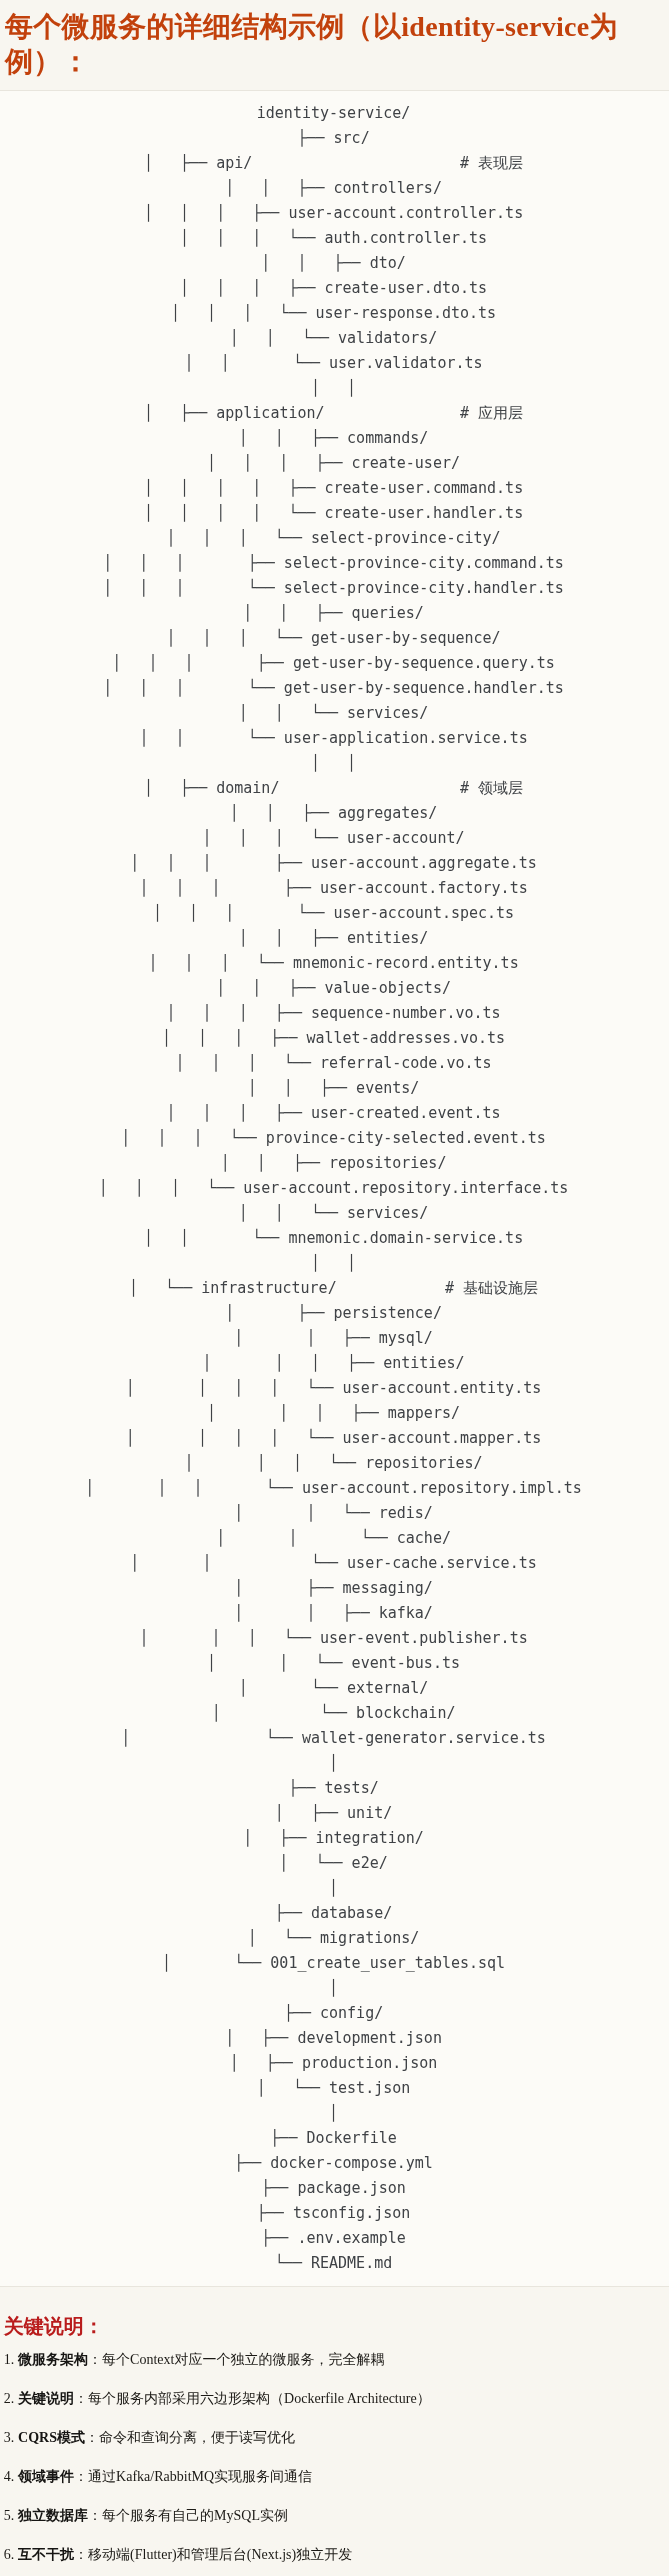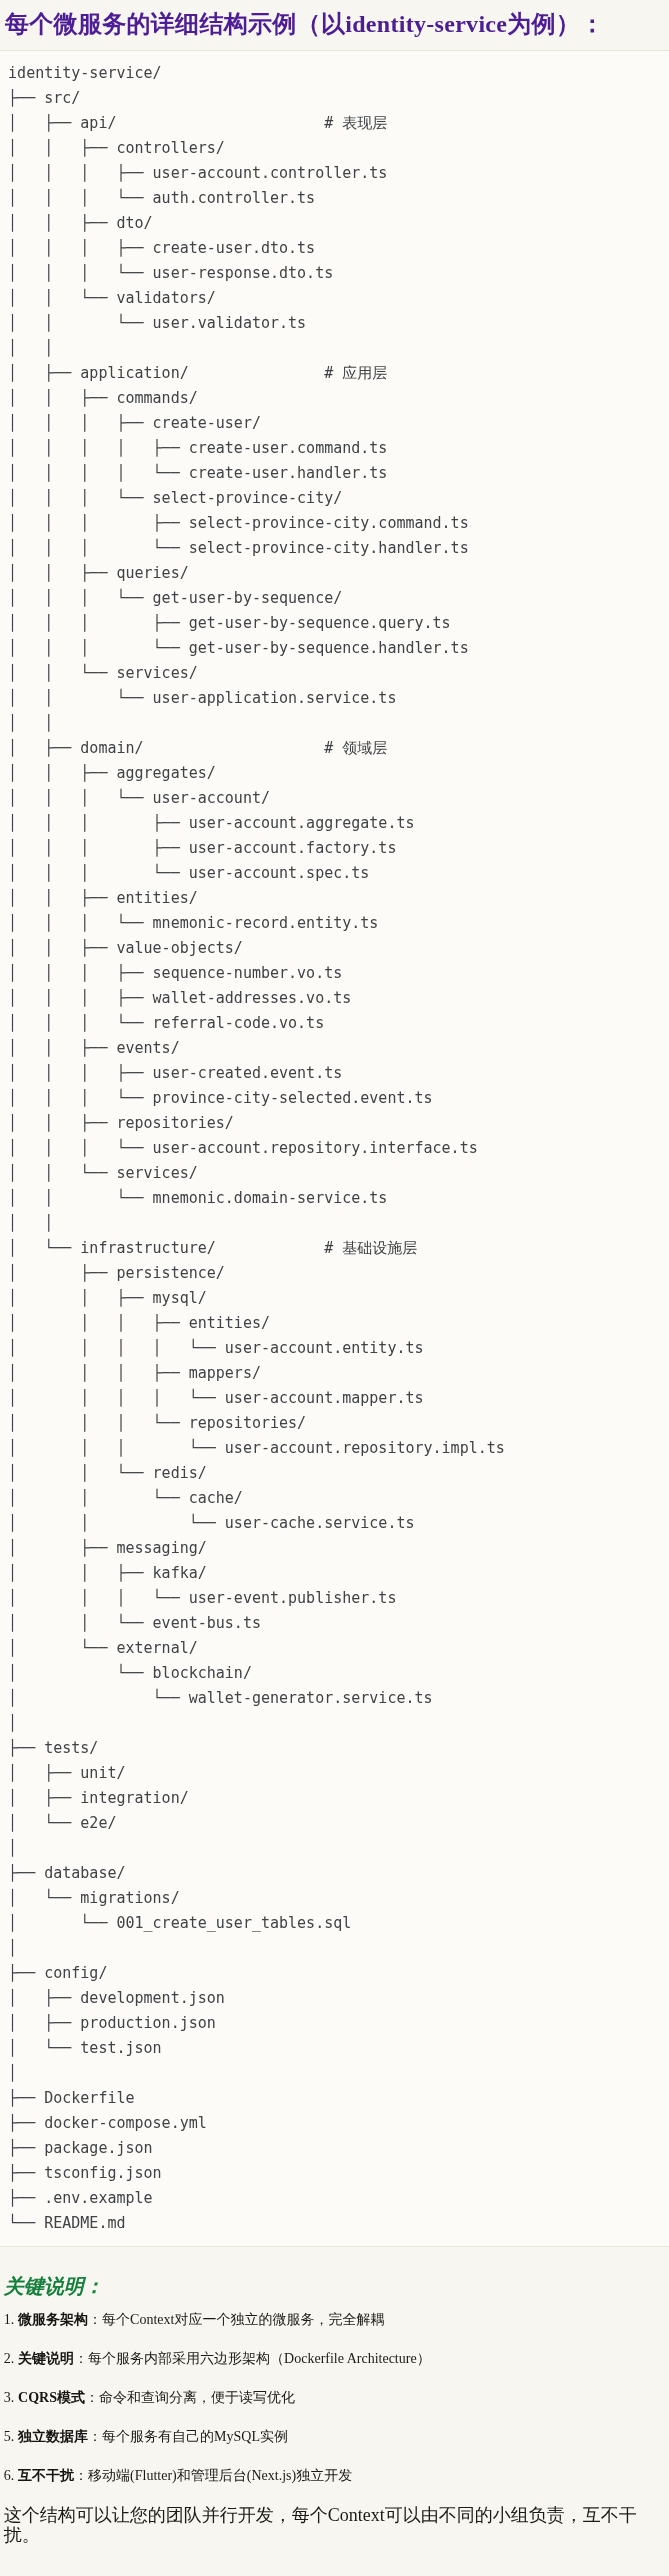--- a/index.html
+++ b/index.html
@@ -9,52 +9,52 @@
     background: #f8f6f0;
     color: #1c1a16;
     font-family: "Liberation Serif", serif;
   }
   .page {
     width: 669px;
     padding: 5px 0 6.3px 0;
   }
   .doc-title {
     margin: 3.8px 7.5px 11.3px 5px;
-    font-size: 24px;
+    font-size: 28px;
     line-height: 1.25;
     font-weight: bold;
-    color: #4c1d95;
+    color: #c2410c;
     letter-spacing: 0.3px;
   }
   .code-block {
     background: #fcfbf7;
     border-top: 0.6px solid #e8e5dd;
     border-bottom: 0.6px solid #e8e5dd;
     width: 100%;
     overflow: hidden;
   }
   .code-block pre {
     margin: 0;
     padding: 10px 10px 10px 8.1px;
     font-family: "DejaVu Sans Mono", monospace;
     font-size: 15px;
     line-height: 25px;
     color: #3f4246;
     white-space: pre;
+    text-align: center;
   }
   .notes {
     padding: 0 7.5px 0 3.8px;
   }
   .notes-heading {
     margin: 27.5px 0 0 0;
     font-size: 20px;
     font-weight: bold;
     line-height: 1.15;
-    color: #15803d;
-    font-style: italic;
+    color: #b91c1c;
   }
   .note-list {
     margin-top: 12.5px;
   }
   .note-item {
     font-size: 14px;
     line-height: 20px;
     margin: 0 0 19px 0;
     white-space: nowrap;
   }
@@ -170,20 +170,21 @@
 └── README.md</pre>
   </div>
 
   <div class="notes">
     <div class="notes-heading">关键说明：</div>
 
     <div class="note-list" id="note-list">
         <div class="note-item"><span class="note-num">1.</span><strong>微服务架构</strong><span>：每个Context对应一个独立的微服务，完全解耦</span></div>
         <div class="note-item"><span class="note-num">2.</span><strong>关键说明</strong><span>：每个服务内部采用六边形架构（Dockerfile Architecture）</span></div>
         <div class="note-item"><span class="note-num">3.</span><strong>CQRS模式</strong><span>：命令和查询分离，便于读写优化</span></div>
+        <div class="note-item"><span class="note-num">4.</span><strong>领域事件</strong><span>：通过Kafka/RabbitMQ实现服务间通信</span></div>
         <div class="note-item"><span class="note-num">5.</span><strong>独立数据库</strong><span>：每个服务有自己的MySQL实例</span></div>
         <div class="note-item"><span class="note-num">6.</span><strong>互不干扰</strong><span>：移动端(Flutter)和管理后台(Next.js)独立开发</span></div>
       </div>
 
     <div class="notes-footer">这个结构可以让您的团队并行开发，每个Context可以由不同的小组负责，互不干扰。</div>
   </div>
 
 </div>
 
 

